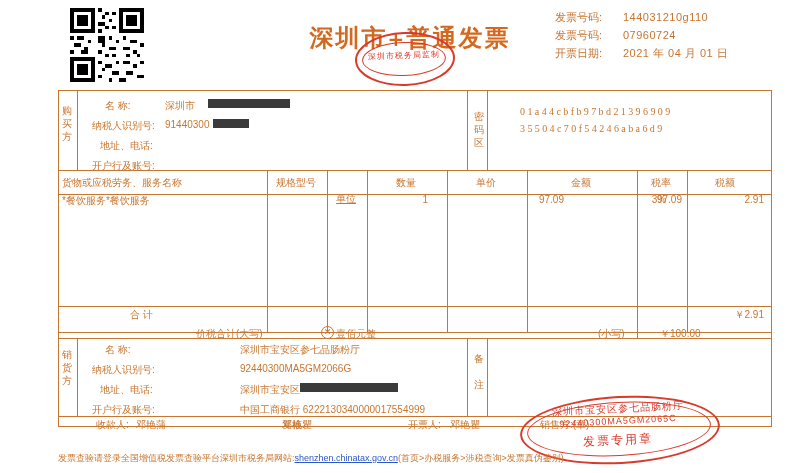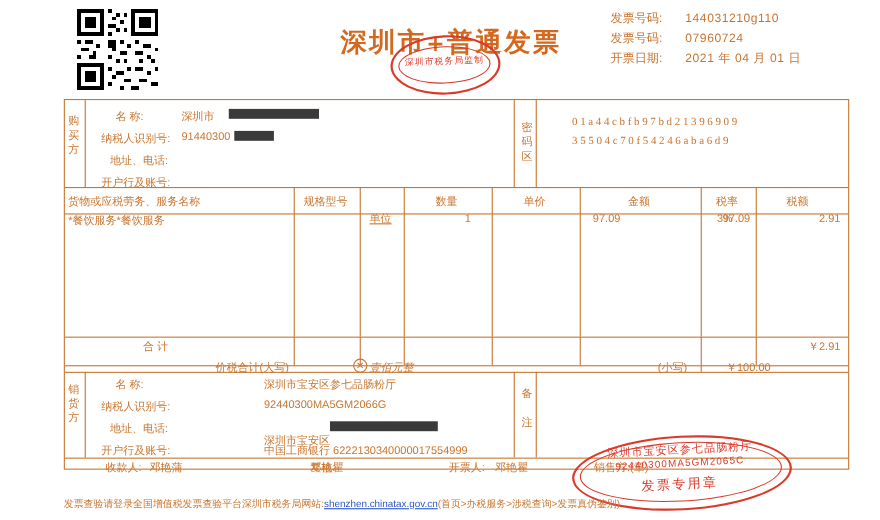--- a/index.html
+++ b/index.html
@@ -257,34 +257,34 @@
   <div class="item" style="left:446px;top:194px;width:118px;text-align:right;">97.09</div>
   <div class="item" style="left:526px;top:194px;width:156px;text-align:right;">97.09</div>
   <div class="item" style="left:636px;top:194px;width:46px;text-align:center;">3%</div>
   <div class="item" style="left:686px;top:194px;width:78px;text-align:right;">2.91</div>
 
   <div class="tot" style="left:130px;top:308px;">合        计</div>
   <div class="tot" style="left:660px;top:308px;width:104px;text-align:right;">￥2.91</div>
 
   <div class="tot" style="left:196px;top:327px;">价税合计(大写)</div>
   <div class="circleX" style="left:321px;top:326px;">✕</div>
-  <div class="tot" style="left:336px;top:327px;font-style:italic;">壹佰元整</div>
+  <div class="tot" style="left:336px;top:327px;">壹佰元整</div>
   <div class="tot" style="left:598px;top:327px;">(小写)</div>
   <div class="tot" style="left:660px;top:327px;">￥100.00</div>
 
   <div class="sideLabel" style="left:60px;top:348px;">销<br>货<br>方</div>
 
   <div class="row-lab" style="left:105px;top:343px;">名      称:</div>
   <div class="row-val" style="left:240px;top:343px;">深圳市宝安区参七品肠粉厅</div>
 
   <div class="row-lab" style="left:92px;top:363px;">纳税人识别号:</div>
   <div class="row-val" style="left:240px;top:363px;">92440300MA5GM2066G</div>
 
   <div class="row-lab" style="left:100px;top:383px;">地址、电话:</div>
-  <div class="row-val" style="left:240px;top:394px;">深圳市宝安区</div>
+  <div class="row-val" style="left:240px;top:383px;">深圳市宝安区</div>
   <div class="redact" style="left:300px;top:383px;width:98px;"></div>
 
   <div class="row-lab" style="left:92px;top:403px;">开户行及账号:</div>
   <div class="row-val" style="left:240px;top:403px;">中国工商银行 6222130340000017554999</div>
 
   <div class="sideLabel" style="left:472px;top:352px;">备<br><br>注</div>
 
   <div class="tot" style="left:96px;top:418px;">收款人:</div>
   <div class="tot" style="left:136px;top:418px;">邓艳蒲</div>
   <div class="tot" style="left:252px;top:418px;margin-left:30px;">复核:</div>

